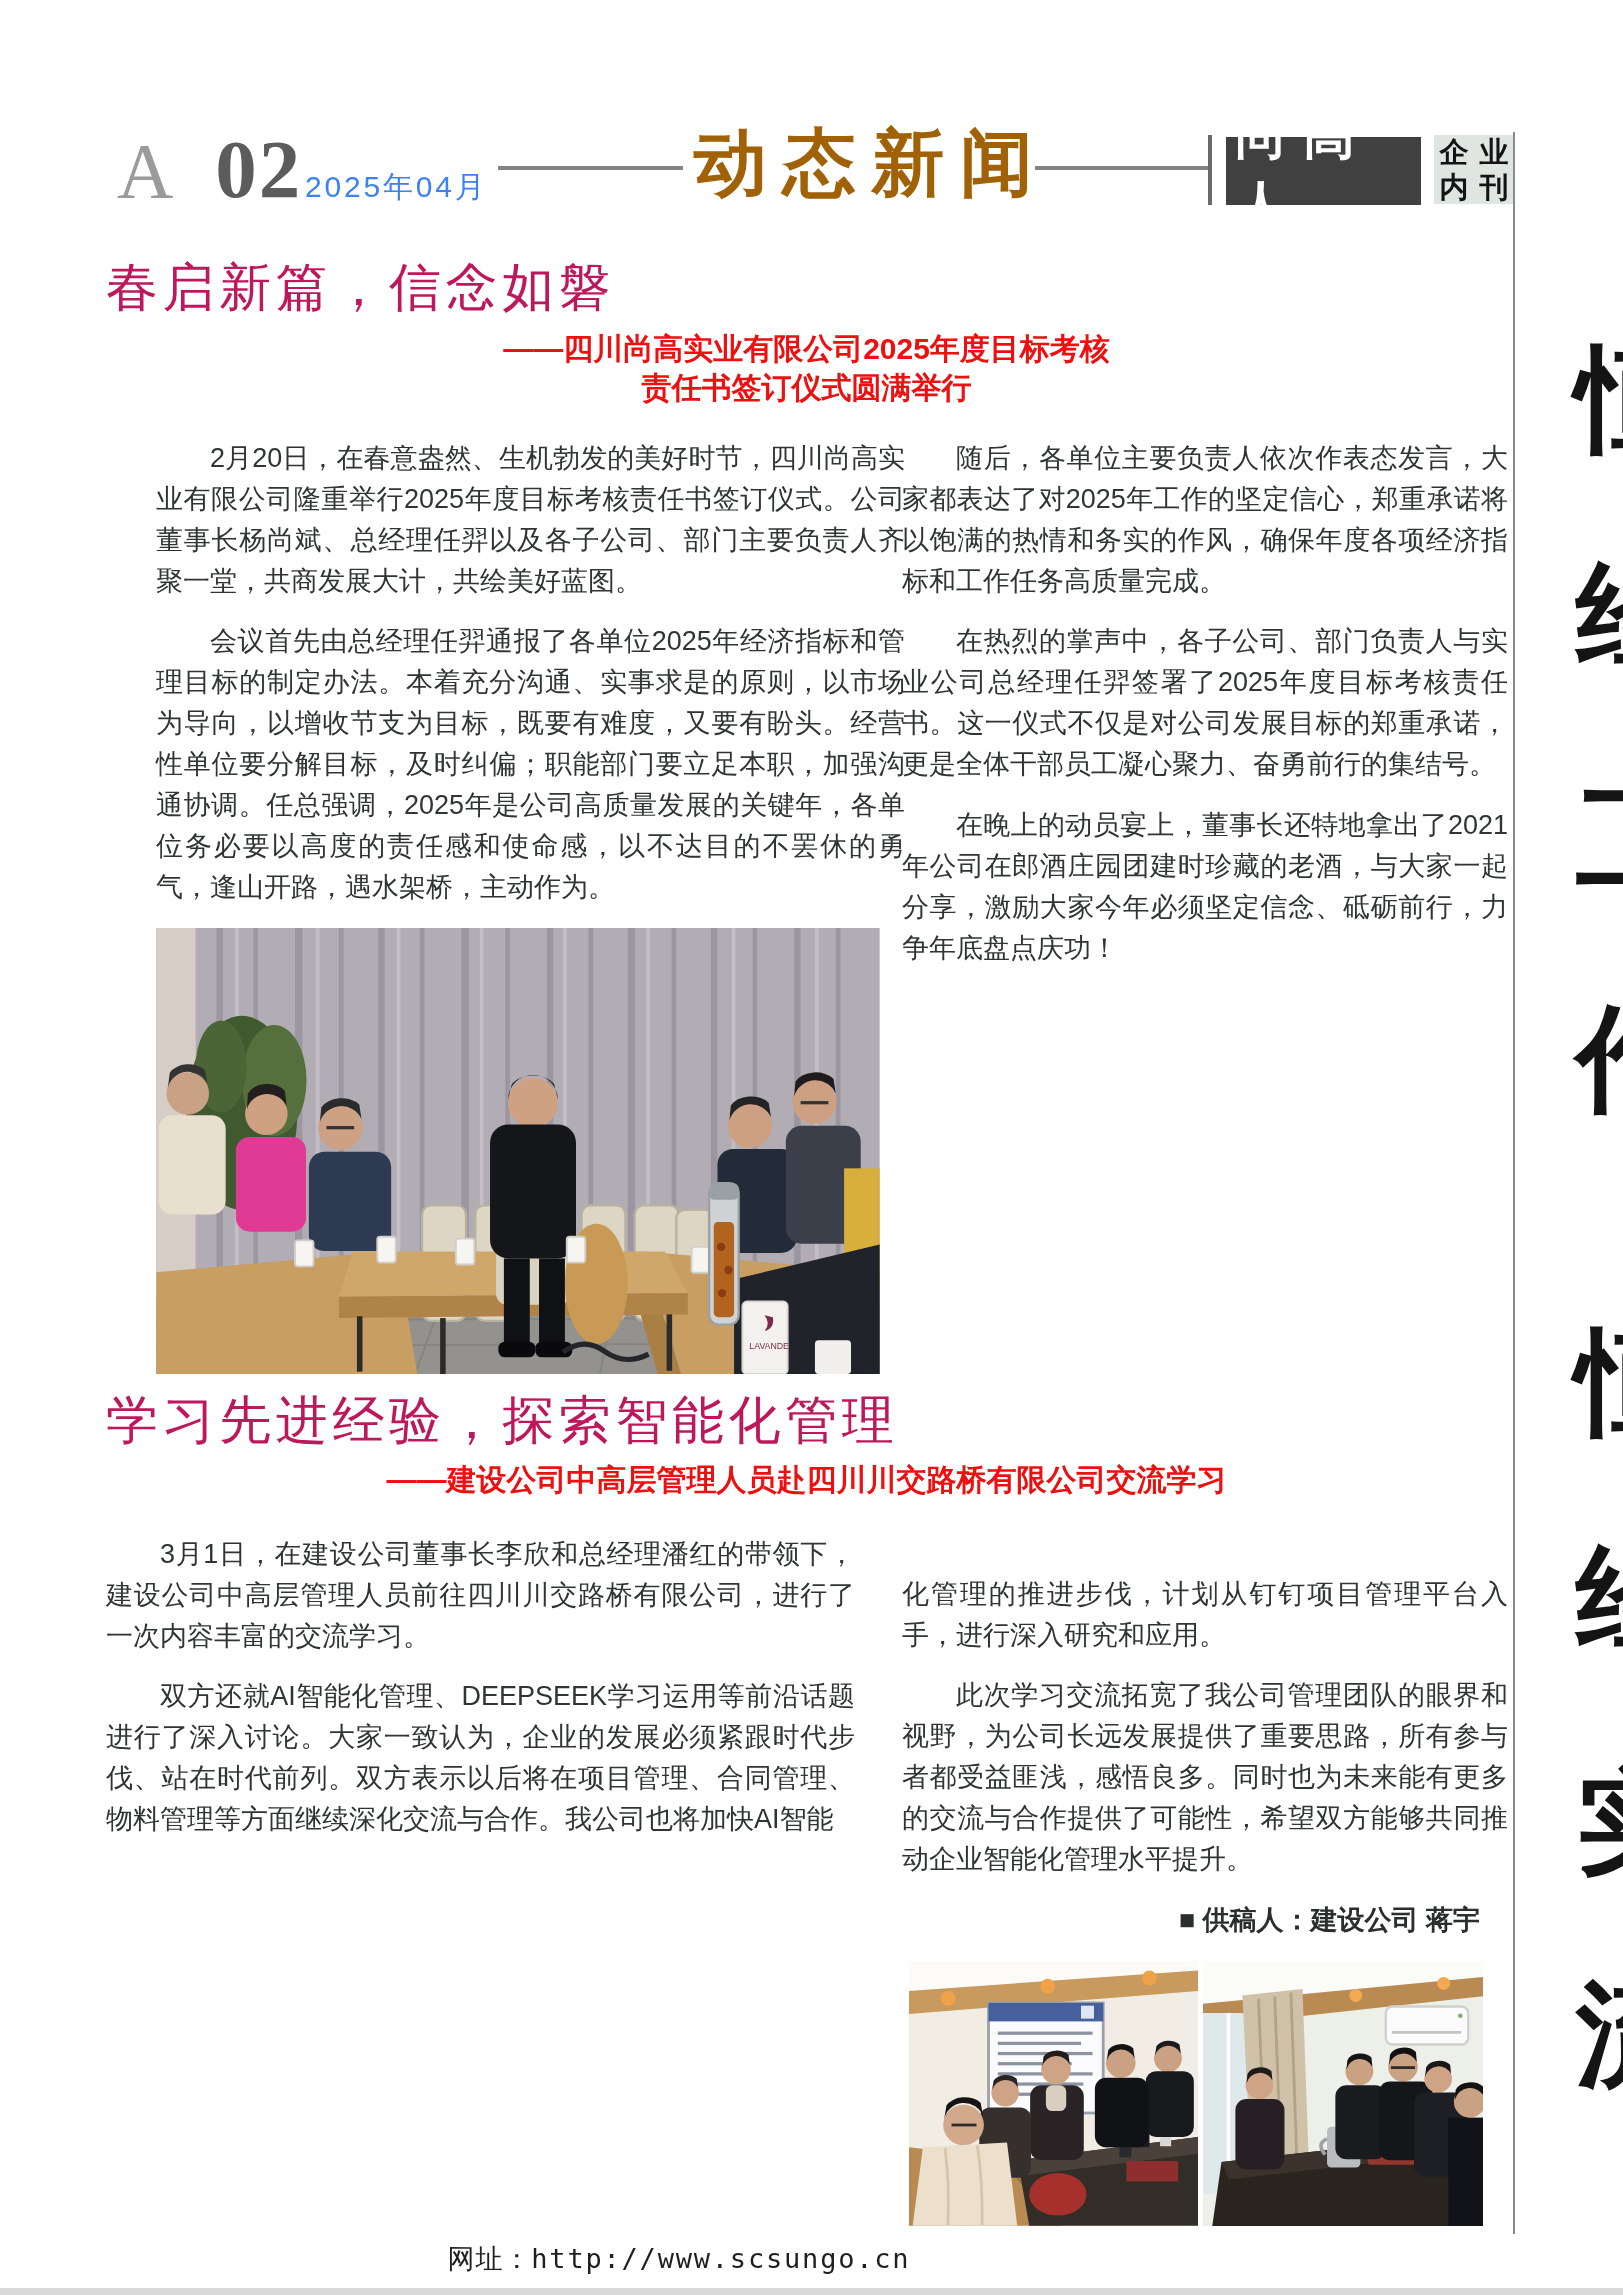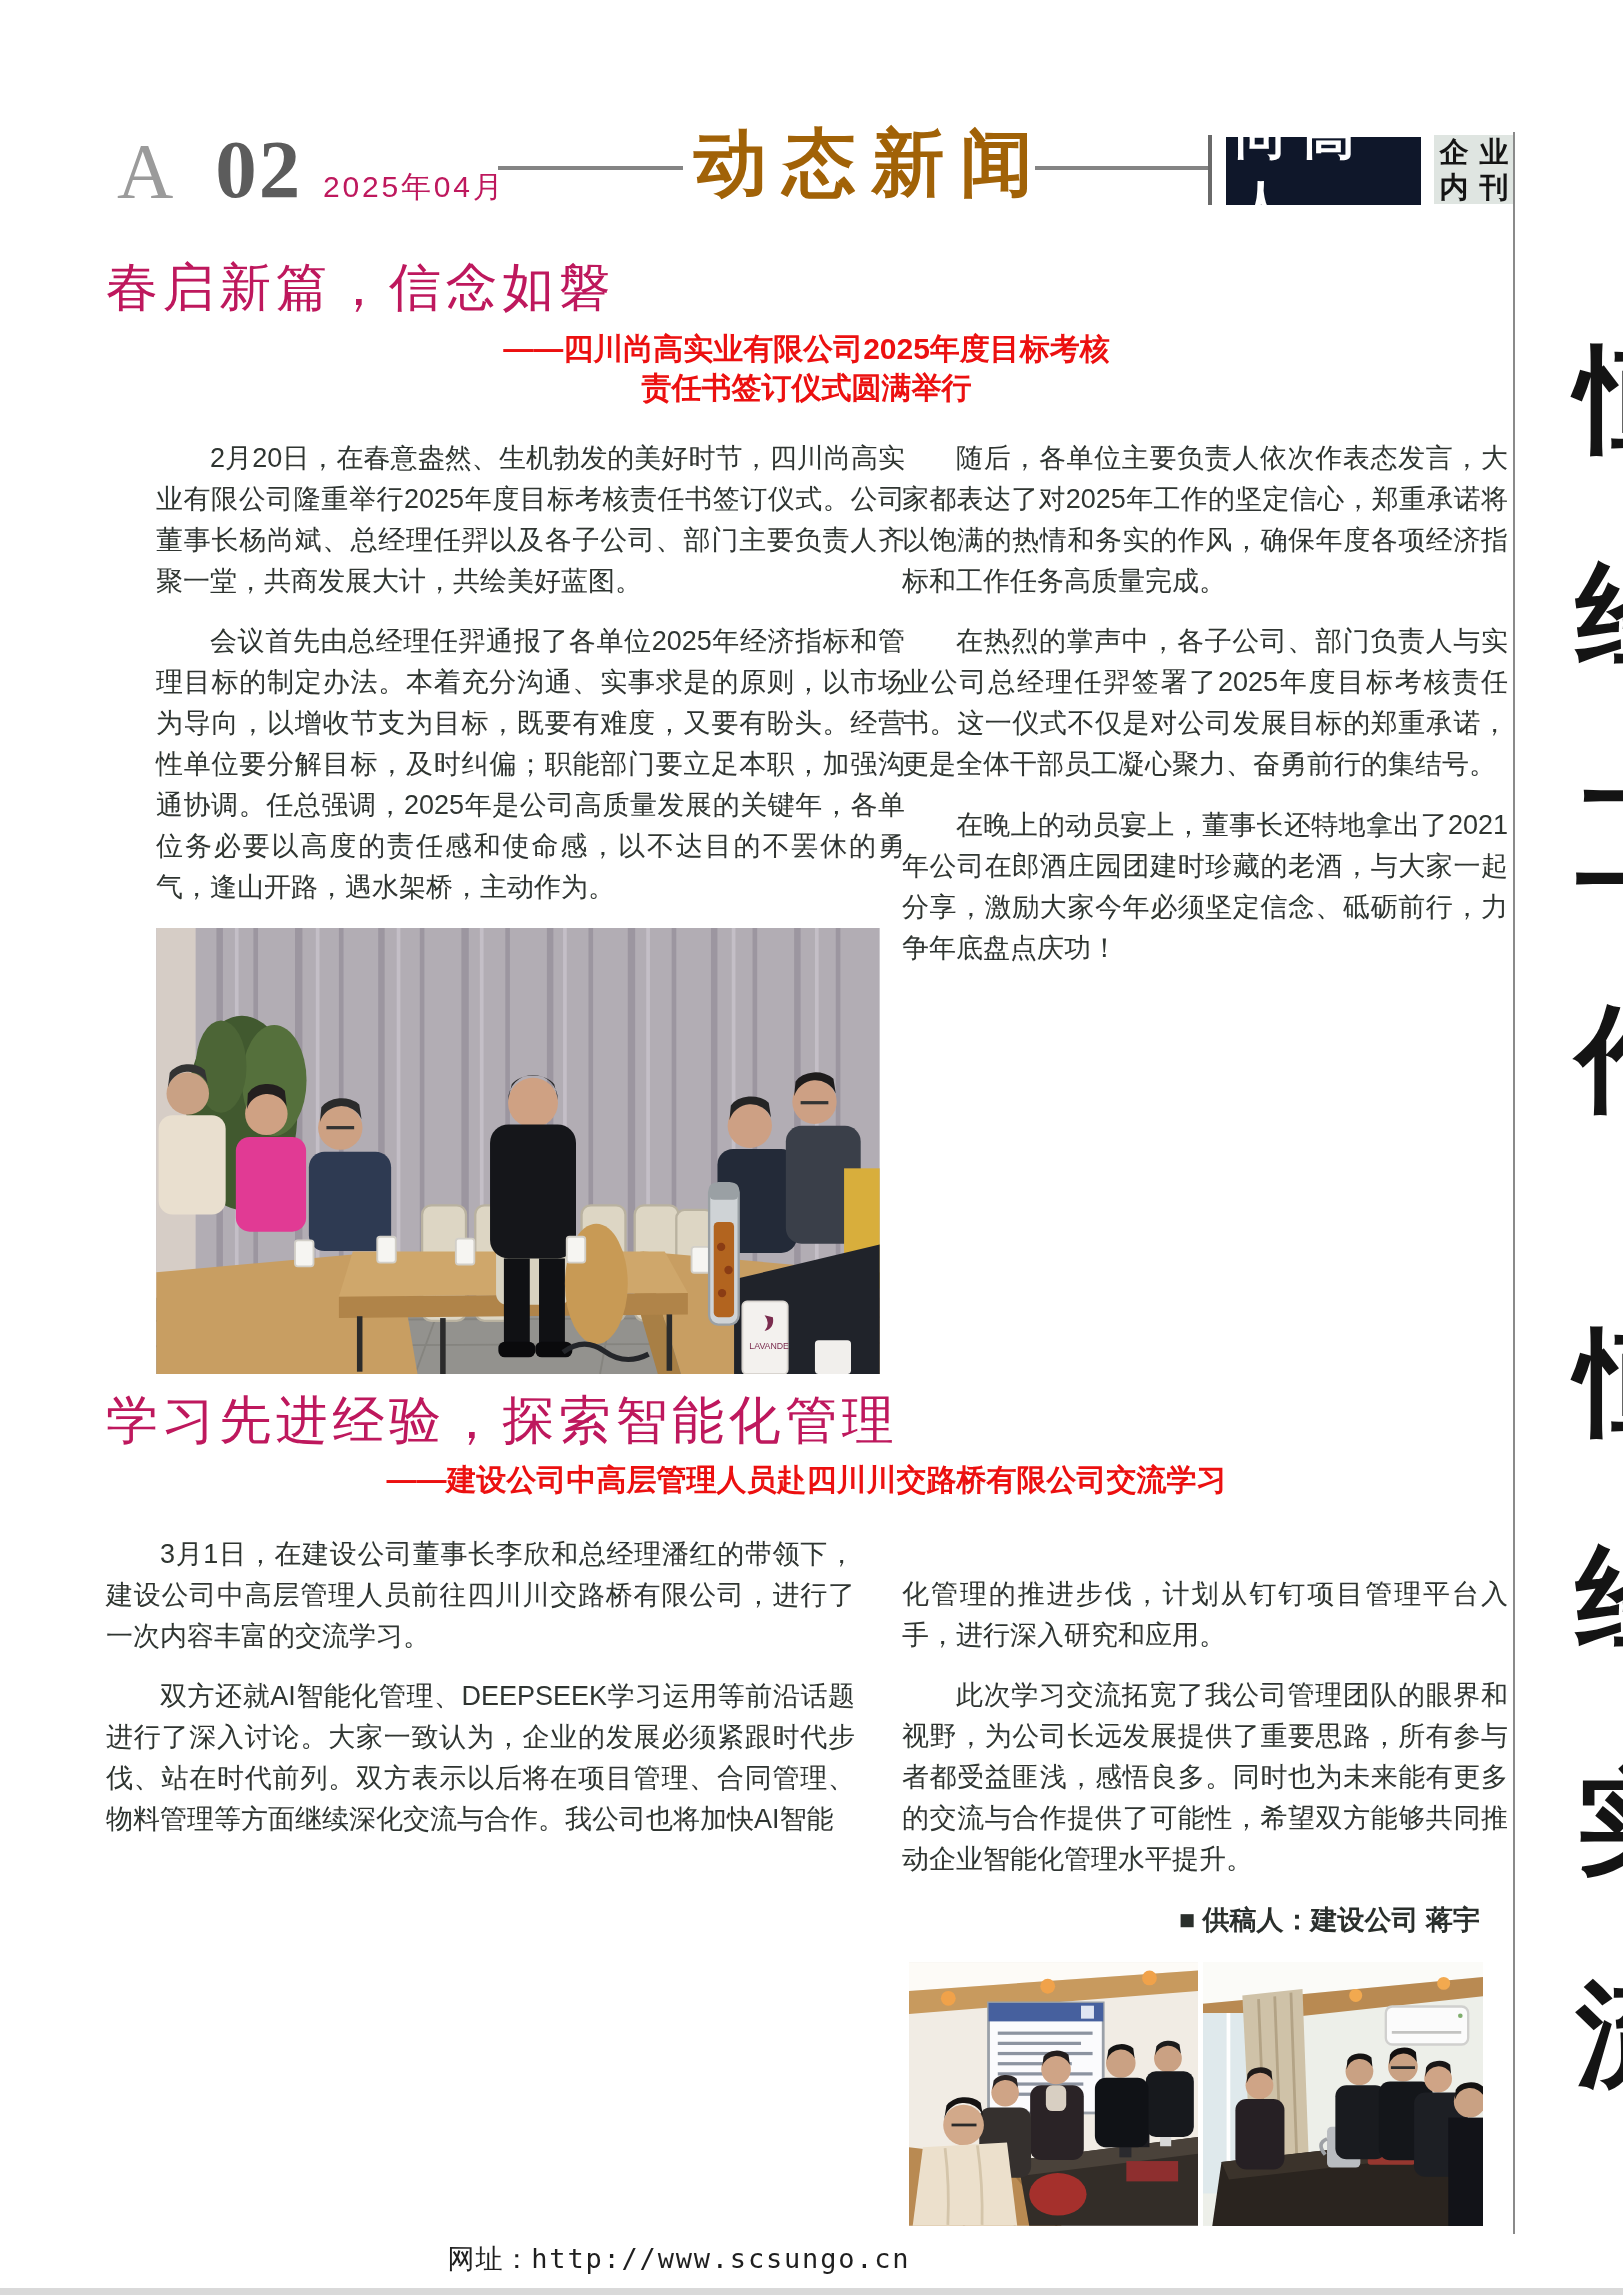--- a/index.html
+++ b/index.html
@@ -3,28 +3,28 @@
 <meta charset="utf-8">
 <style>
   html,body{margin:0;padding:0;background:#fff;}
   .page{position:relative;width:1623px;height:2295px;background:#ffffff;overflow:hidden;
         font-family:"Liberation Sans",sans-serif;color:#2f3531;}
 
   
   .hdr-left{position:absolute;left:117px;top:121px;display:flex;align-items:baseline;}
   .pg-a{font-family:"Liberation Serif",serif;font-size:78px;color:#9b9b9b;font-weight:400;}
   .pg-num{font-family:"Liberation Serif",serif;font-size:83px;color:#5c5c5c;font-weight:700;letter-spacing:1.8px;margin-left:42px;}
-  .issue-date{font-size:30px;color:#be185d;margin-left:21px;letter-spacing:2.8px;text-align:center;}
+  .issue-date{font-size:30px;color:#3b82f6;margin-left:3px;letter-spacing:2.8px;text-align:center;}
   .section-title{position:absolute;left:694px;top:115px;font-family:"Liberation Serif",serif;
         font-size:73px;font-weight:700;color:#a16207;letter-spacing:15.7px;}
   .rule{position:absolute;top:166px;height:4.2px;background:#848484;}
   .rule-left{left:498px;width:185px;}
   .rule-right{left:1035px;width:174px;}
   .rule-cap{position:absolute;left:1208px;top:135px;width:4.2px;height:70px;background:#6a6a6a;}
-  .masthead{position:absolute;left:1226px;top:137px;width:195px;height:68px;background:#0f172a;
+  .masthead{position:absolute;left:1226px;top:137px;width:195px;height:68px;background:#404040;
         display:flex;align-items:center;justify-content:center;}
   .masthead span{font-family:"Liberation Serif",serif;font-size:52px;font-weight:700;color:#ffffff;
         letter-spacing:15.7px;padding-left:9.2px;}
   .badge{position:absolute;left:1434px;top:135px;width:80px;height:69px;background:#dfe5e1;
         display:grid;grid-template-columns:1fr 1fr;align-items:center;justify-items:center;}
   .badge span{font-family:"Liberation Serif",serif;font-size:29px;font-weight:700;color:#141414;line-height:32px;}
   .v-rule{position:absolute;left:1513px;top:132px;width:1.8px;height:2102px;background:#8a8a8a;}
 
   
   .edge-char{position:absolute;left:1576px;width:120px;font-family:"DejaVu Serif",serif;

